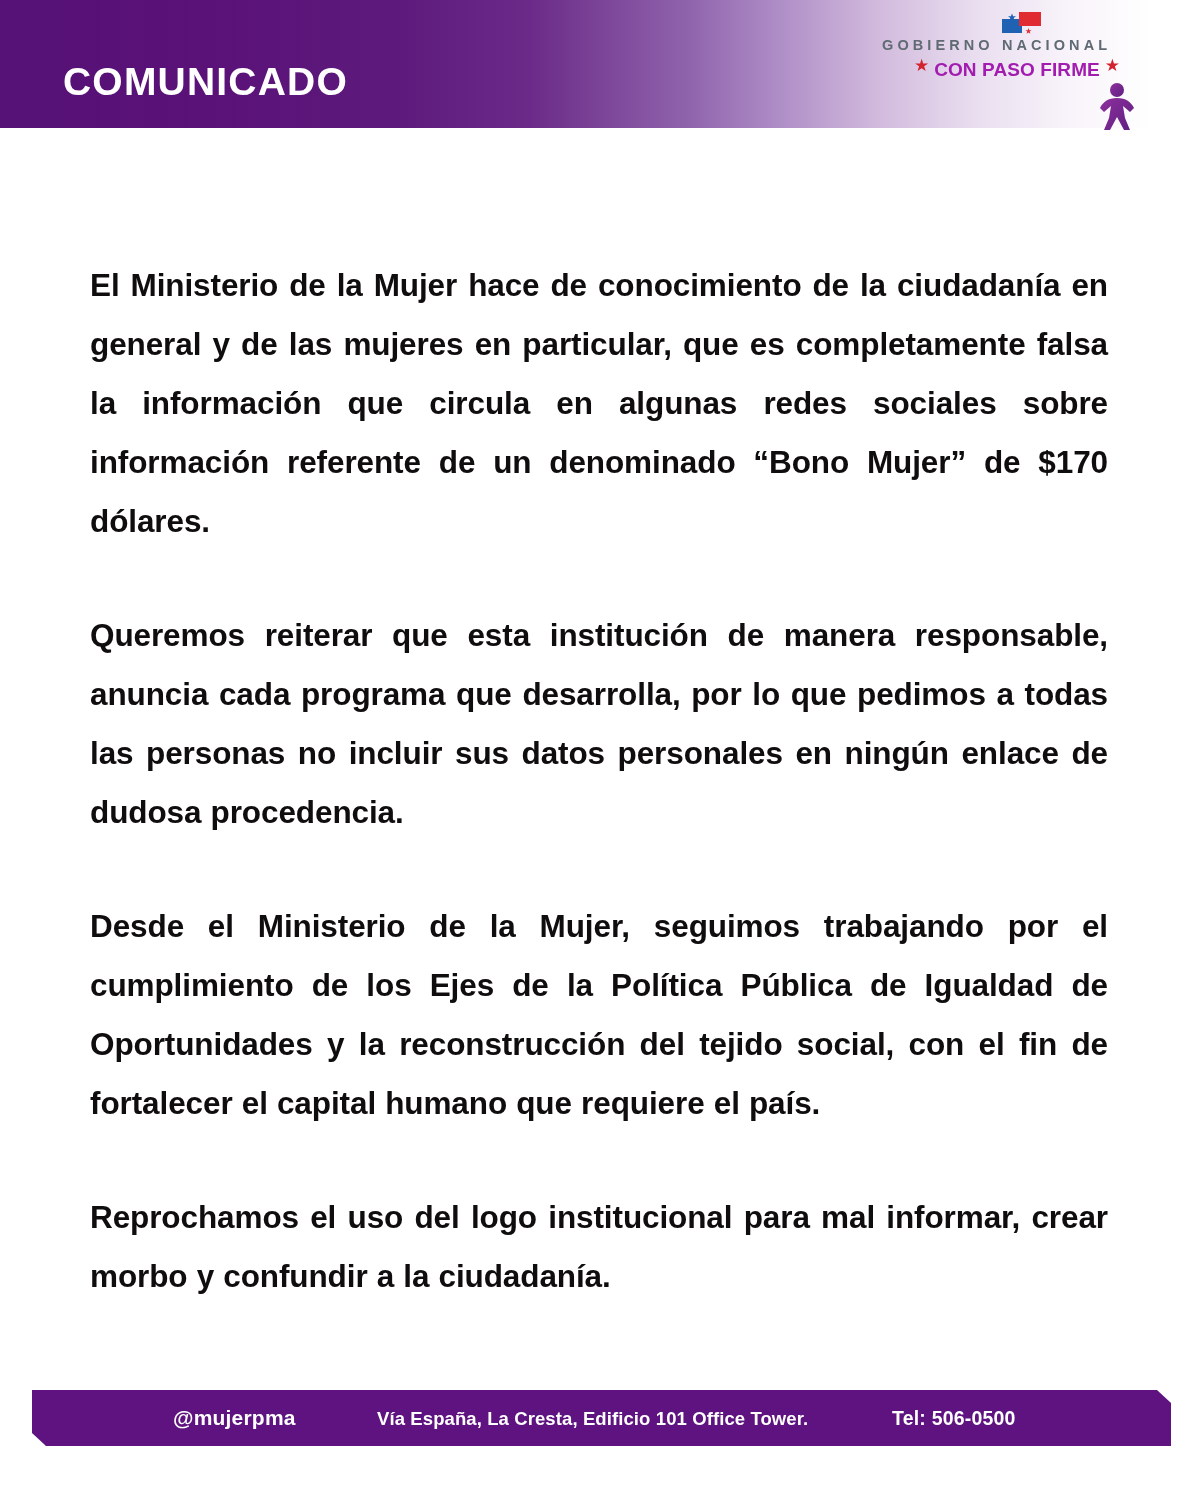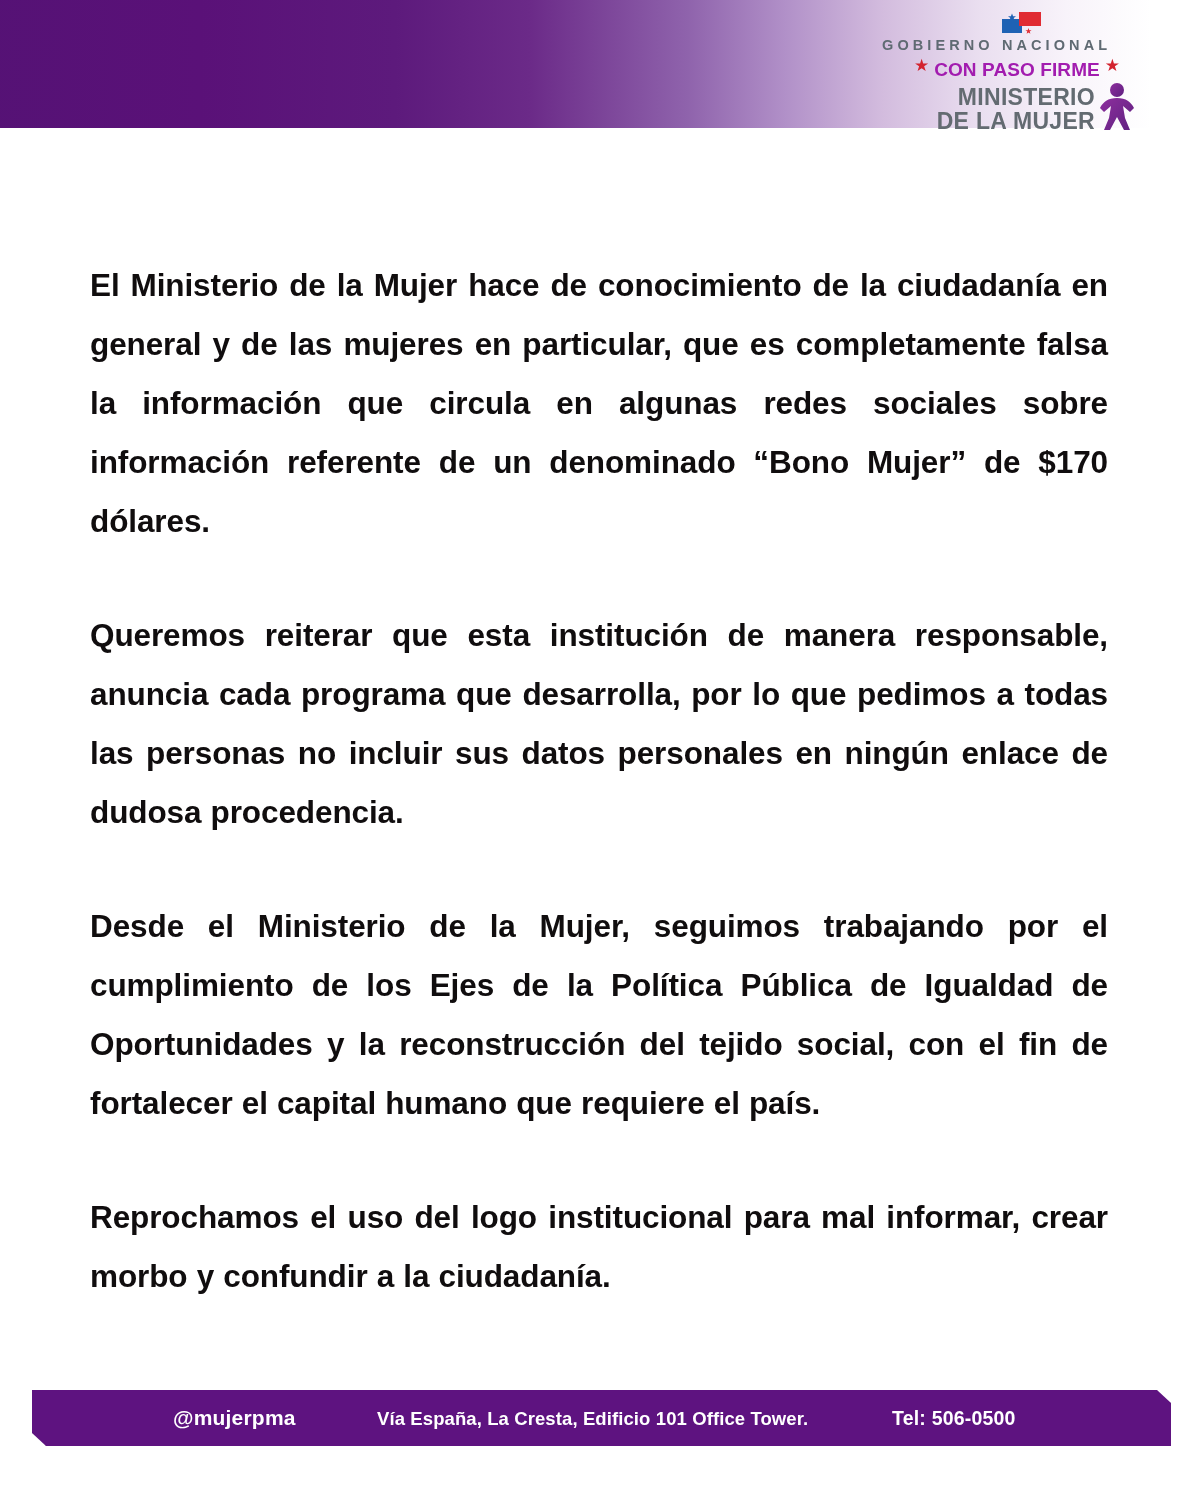--- a/index.html
+++ b/index.html
@@ -202,42 +202,39 @@
     font-weight: 700;
     letter-spacing: 0.2px;
     white-space: nowrap;
   }
 </style>
 </head>
 <body>
 
 <div class="header">
   <div class="header-band"></div>
+  <div class="header-title">COMUNICADO</div>
 
   <div class="logo">
 
     <span class="logo-flag">
       <svg viewBox="0 0 56 30" width="56" height="30" aria-hidden="true">
         <rect x="12" y="11" width="20" height="14" fill="#1f62b4"></rect>
         <rect x="29" y="4" width="22" height="14" fill="#e02b33"></rect>
         <polygon points="22,5.5 23.1,8.3 26,8.3 23.7,10.1 24.6,13 22,11.3 19.4,13 20.3,10.1 18,8.3 20.9,8.3" fill="#1f62b4"></polygon>
         <polygon points="38.5,20 39.3,22.2 41.6,22.2 39.7,23.6 40.4,25.8 38.5,24.4 36.6,25.8 37.3,23.6 35.4,22.2 37.7,22.2" fill="#e02b33"></polygon>
       </svg>
     </span>
 
     <div class="logo-gobierno">GOBIERNO NACIONAL</div>
 
     <div class="logo-lema">
       <span class="star">★</span><span class="lema-text">CON PASO FIRME</span><span class="star">★</span>
     </div>
 
-    <div class="logo-ministerio">
-      <span>MINISTERIO</span><br>
-      <span>DE LA MUJER</span>
-    </div>
 
     <span class="logo-figure">
       <svg viewBox="0 0 44 50" width="44" height="50" aria-hidden="true">
         <defs>
           <linearGradient id="figGrad" x1="0" y1="0" x2="1" y2="1">
             <stop offset="0%" stop-color="#8e2f9e"></stop>
             <stop offset="100%" stop-color="#5f2080"></stop>
           </linearGradient>
         </defs>
         <circle cx="22" cy="8" r="7" fill="url(#figGrad)"></circle>

